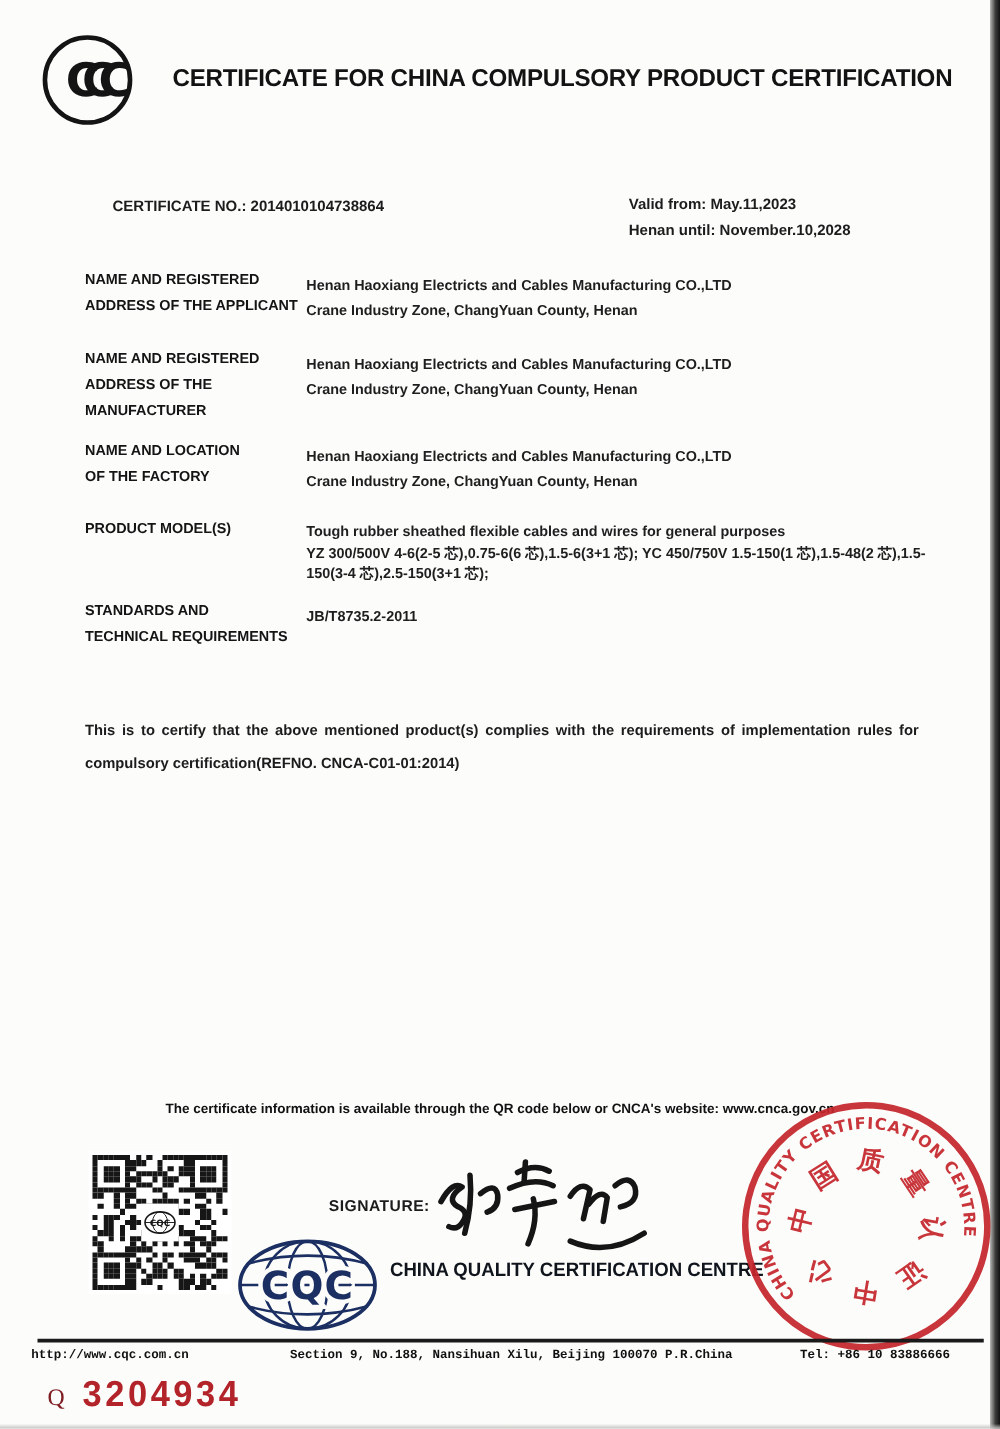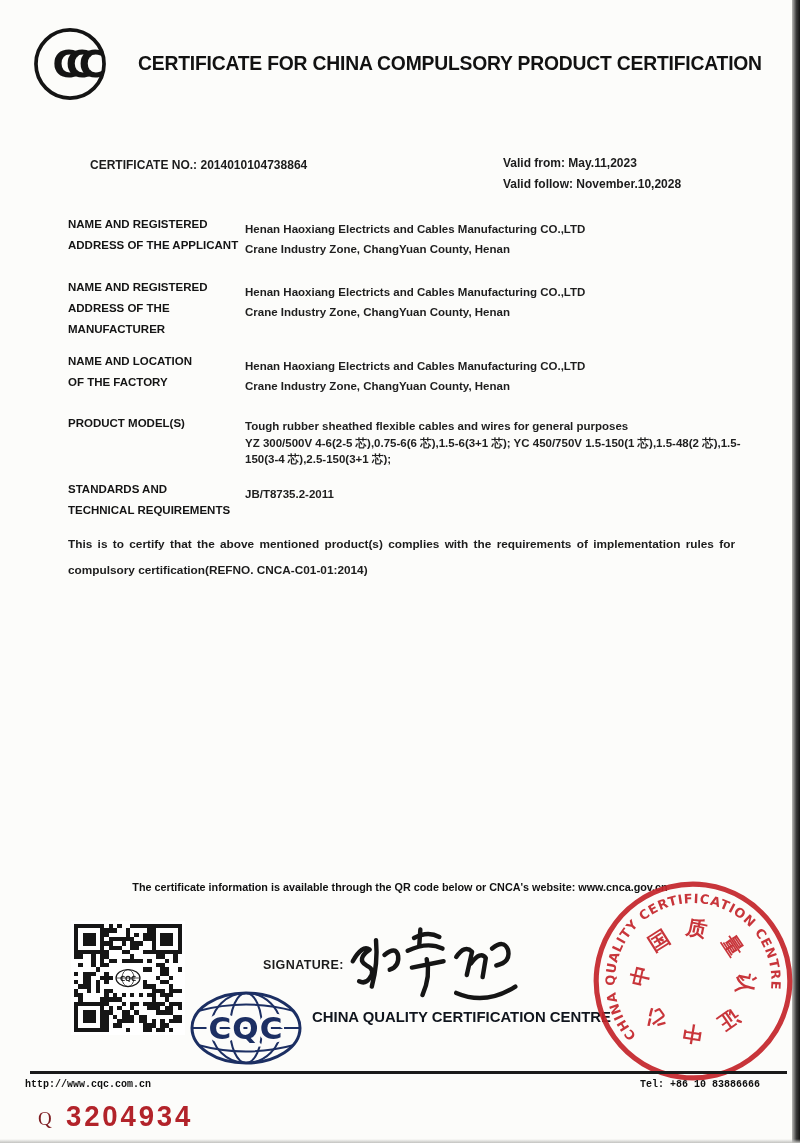--- a/index.html
+++ b/index.html
@@ -45,21 +45,21 @@
   }
   .fvalue.tight { line-height:16.5px; }
   .row-applicant { top:214px; } .row-manufacturer { top:277px; }
   .row-factory { top:351px; } .row-models { top:413px; } .row-standards { top:479px; }
 
   
   .stmt {
     position:absolute; left:68px; width:667px;
     font-size:11.8px; font-weight:bold; line-height:26px; color:#1c1c1c;
   }
-  .stmt.just { text-align:justify; }
+  .stmt.just { text-align:justify;margin-top:40px; }
   .stmt-certify { top:531px; } .stmt-validity { top:578px; }
   .stmt-original { top:623px; } .stmt-accredit { top:646px; }
 
   
   .qr-note {
     position:absolute; left:0; top:881px; width:800px; text-align:center;
     font-size:10.8px; font-weight:bold; color:#111;
   }
 
   
@@ -121,21 +121,21 @@
   <div class="cert-no">
     <span>CERTIFICATE NO.:</span>
     <span>2014010104738864</span>
   </div>
   <div class="valid-block">
     <div class="vline">
       <span>Valid from:</span>
       <span>May.11,2023</span>
     </div>
     <div class="vline">
-      <span>Valid follow:</span>
+      <span>Henan until:</span>
       <span>November.10,2028</span>
     </div>
   </div>
 
   <div class="frow row-applicant">
     <div class="flabel">NAME AND REGISTERED
 ADDRESS OF THE APPLICANT</div>
     <div class="fvalue">Henan Haoxiang Electricts and Cables Manufacturing CO.,LTD
 Crane Industry Zone, ChangYuan County, Henan</div>
   </div>
@@ -545,17 +545,18 @@
     <text font-family="DejaVu Sans, sans-serif" font-weight="bold" font-size="12.5" letter-spacing="0.8" fill="#c5262c">
       <textPath href="#ringPath" startOffset="0">CHINA QUALITY CERTIFICATION CENTRE</textPath>
     </text>
     <text font-family="DejaVu Sans, sans-serif" font-weight="bold" font-size="20" letter-spacing="14" fill="#c5262c">
       <textPath href="#innerPath" startOffset="4">中国质量认证中心</textPath>
     </text>
   </svg>
 
   <div class="footer-rule"></div>
   <div class="footer-text footer-web">http://www.cqc.com.cn</div>
+  <div class="footer-text footer-addr">Section 9, No.188, Nansihuan Xilu, Beijing 100070 P.R.China</div>
   <div class="footer-text footer-tel">Tel: +86 10 83886666</div>
 
   <div class="serial-q">Q</div>
   <div class="serial-num">3204934</div>
 </div>
 
 </body></html>

